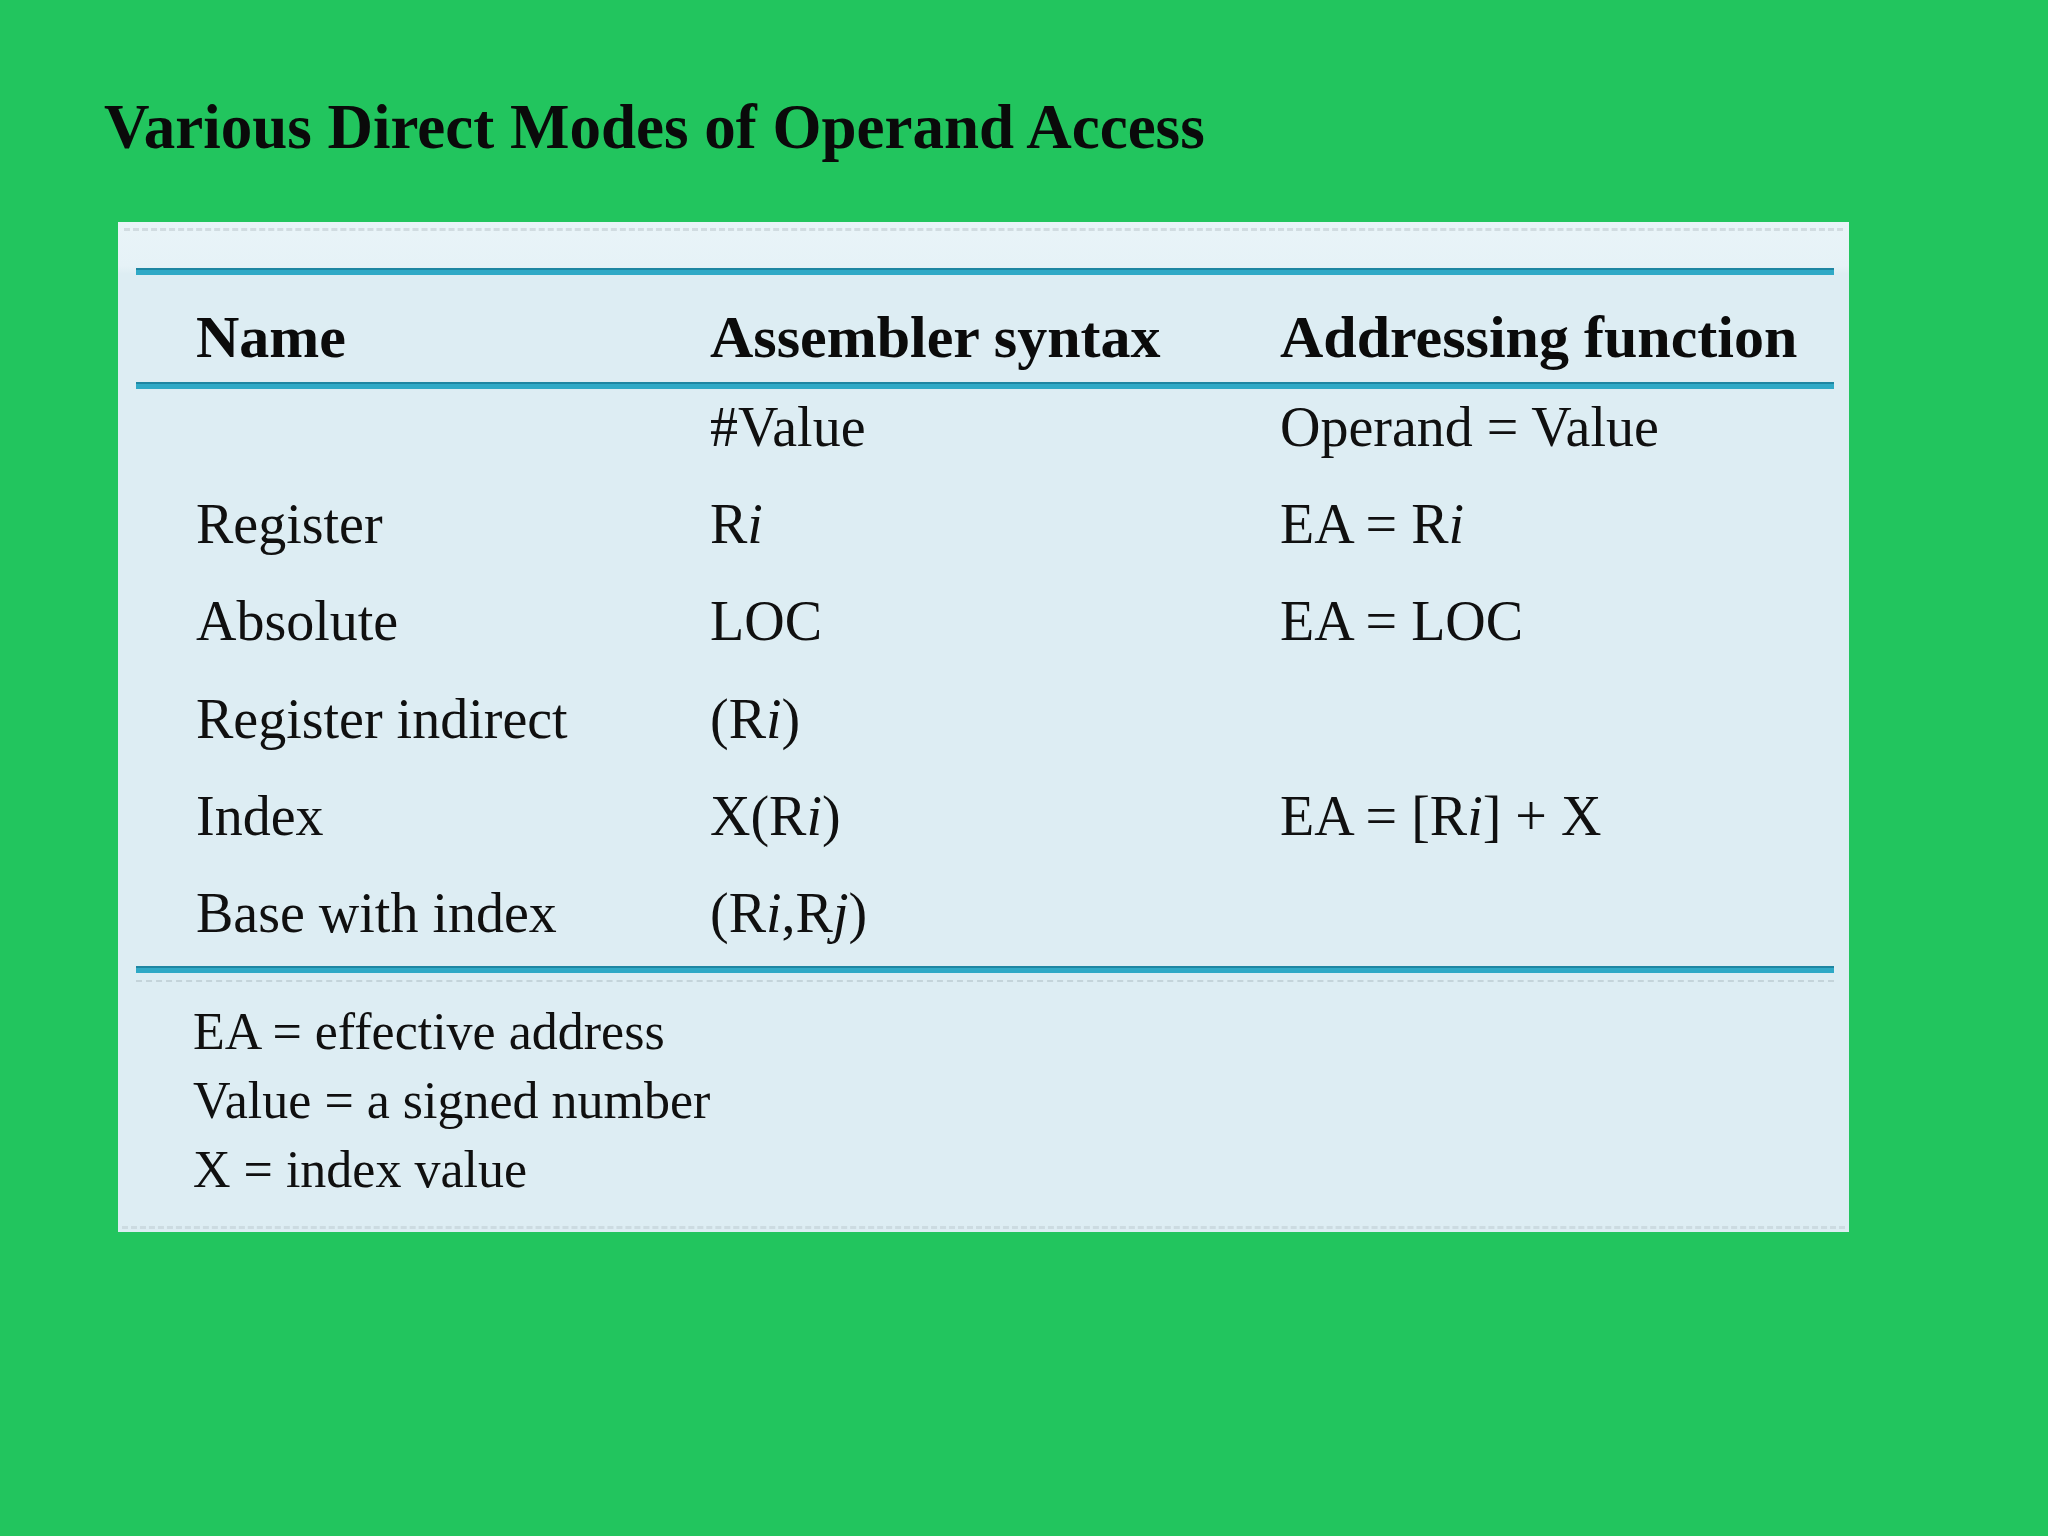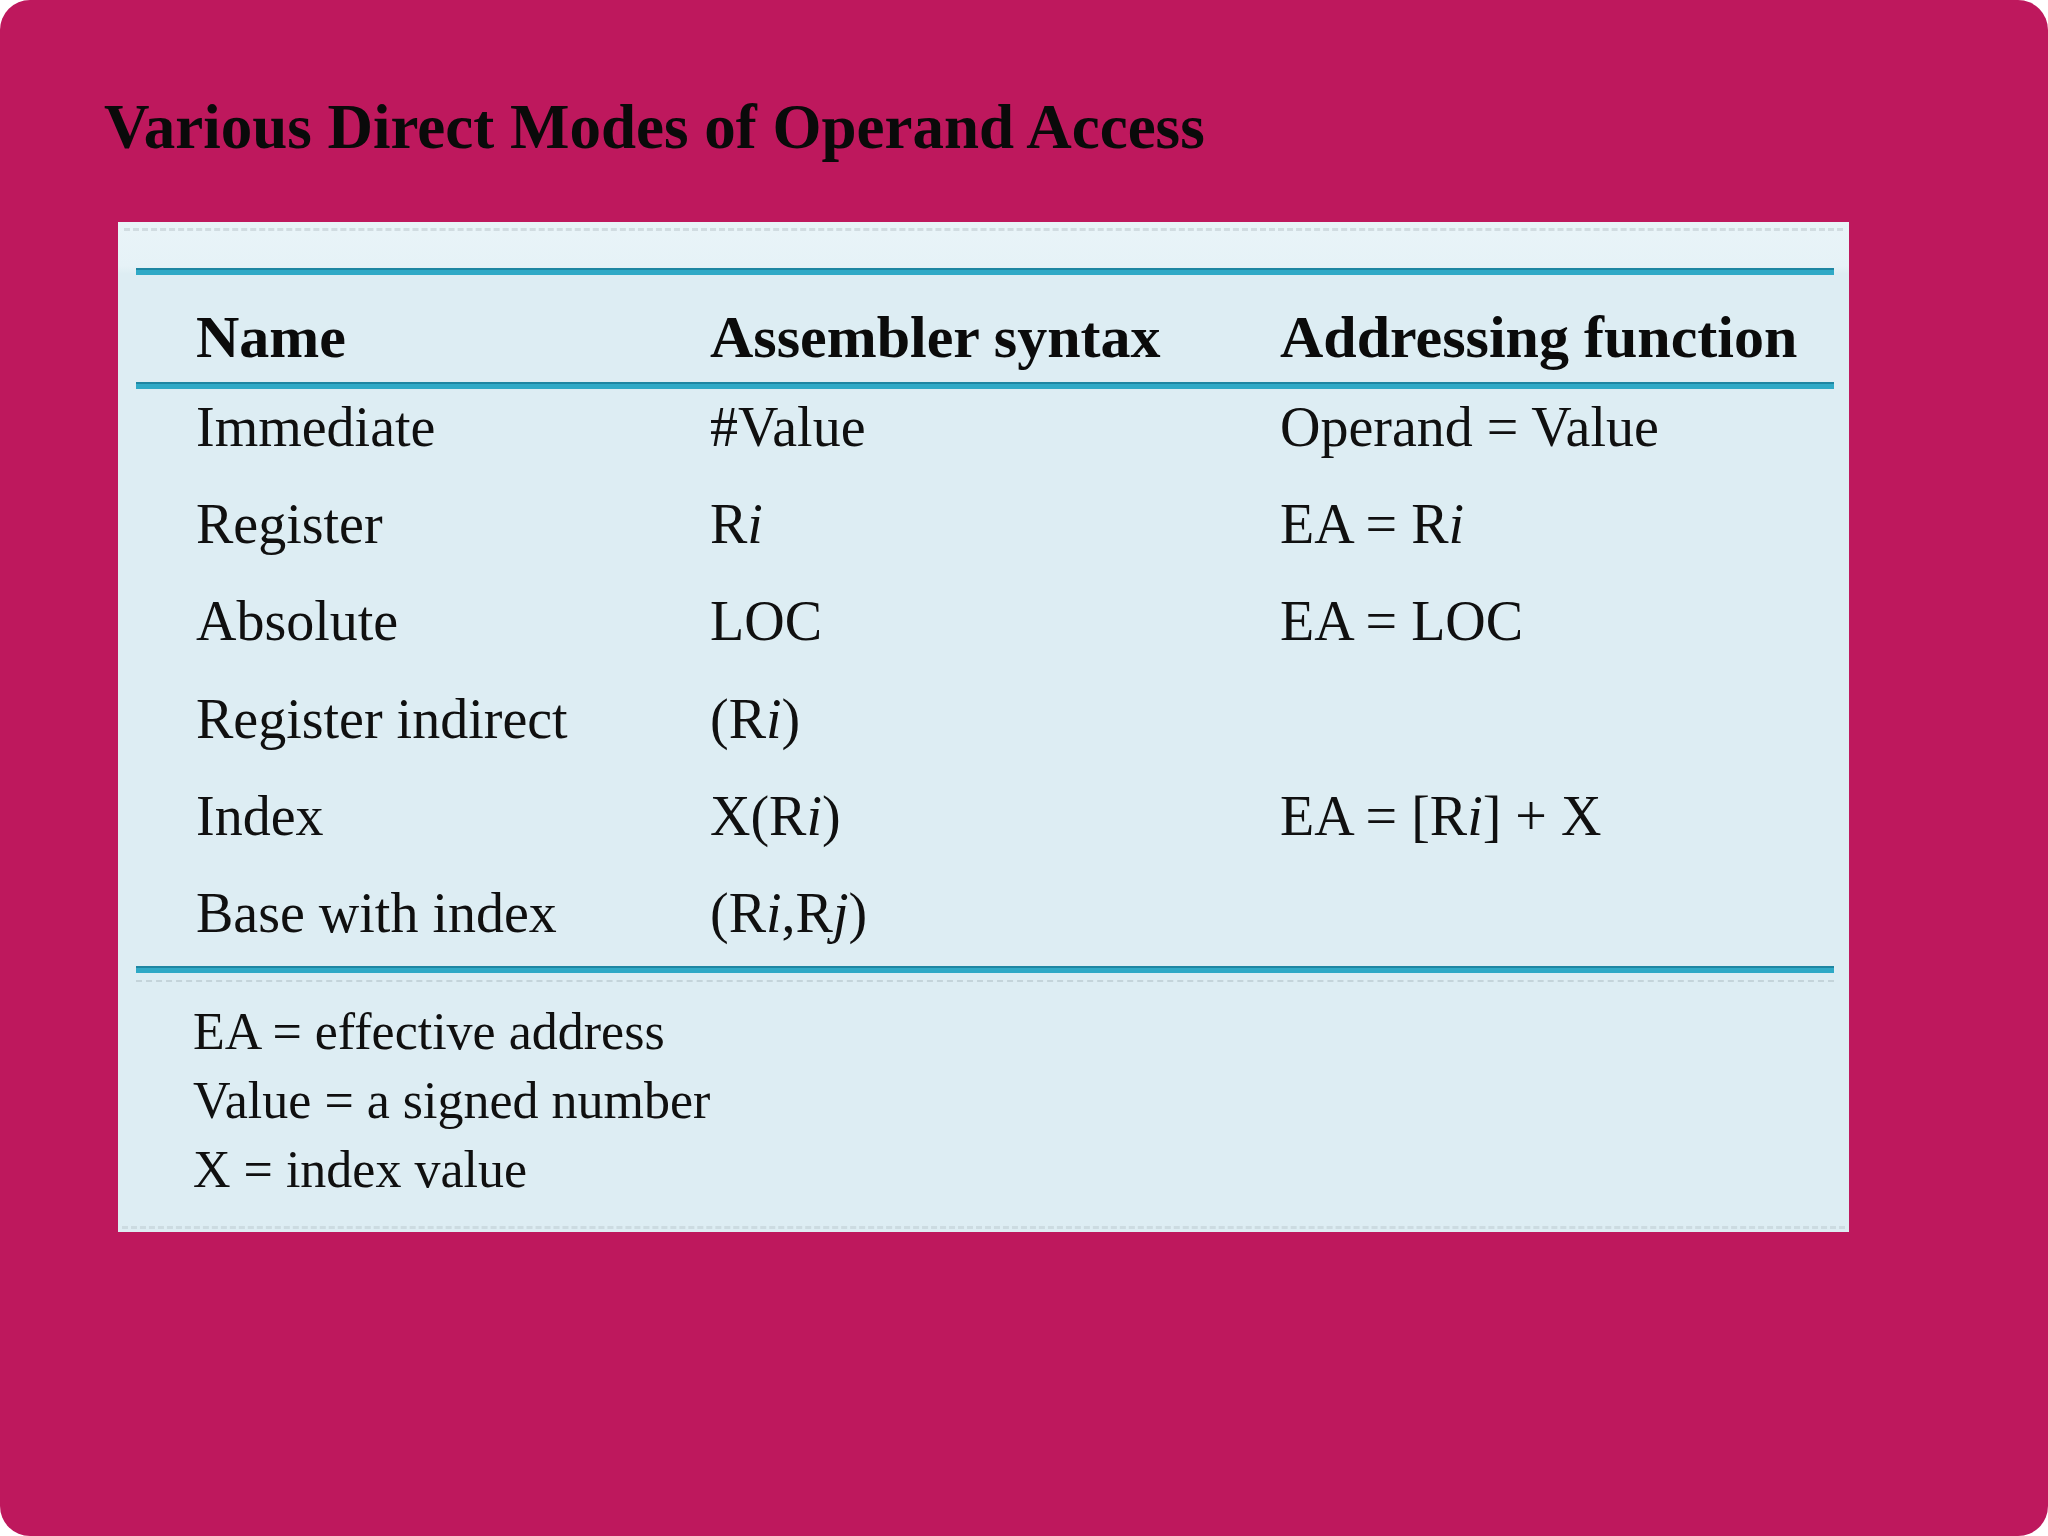--- a/index.html
+++ b/index.html
@@ -1,23 +1,22 @@
 <!DOCTYPE html>
 <html><head>
 <meta charset="utf-8">
 <style>
   html,body{margin:0;padding:0;background:#ffffff;}
   #screen{
     position:relative;
     width:2048px;height:1536px;
-    background:#be185d;
+    background:#22c55e;
     font-family:"Liberation Serif","DejaVu Serif",serif;
     color:#0e0e0e;
     overflow:hidden;
-    border-radius:30px;
   }
   .title{
     position:absolute;
     left:104px;top:96px;
     font-size:63px;line-height:1.0;
     font-weight:bold;
     letter-spacing:0px;
     color:#0a0a0a;
     white-space:nowrap;
   }
@@ -80,21 +79,20 @@
     <div class="hdr-row">
       <span class="hdr c1">Name</span>
       <span class="hdr c2">Assembler syntax</span>
       <span class="hdr c3">Addressing function</span>
     </div>
 
     <div class="rule r2"></div>
 
     <div id="rows">
         <div class="data-row" style="top: 171px;">
-          <span class="cell c1">Immediate</span>
           <span class="cell c2"><span>#Value</span></span>
           <span class="cell c3"><span>Operand = Value</span></span>
         </div>
         <div class="data-row" style="top: 268.2px;">
           <span class="cell c1">Register</span>
           <span class="cell c2"><span>R</span><i>i</i></span>
           <span class="cell c3"><span>EA = R</span><i>i</i></span>
         </div>
         <div class="data-row" style="top: 365.4px;">
           <span class="cell c1">Absolute</span>

